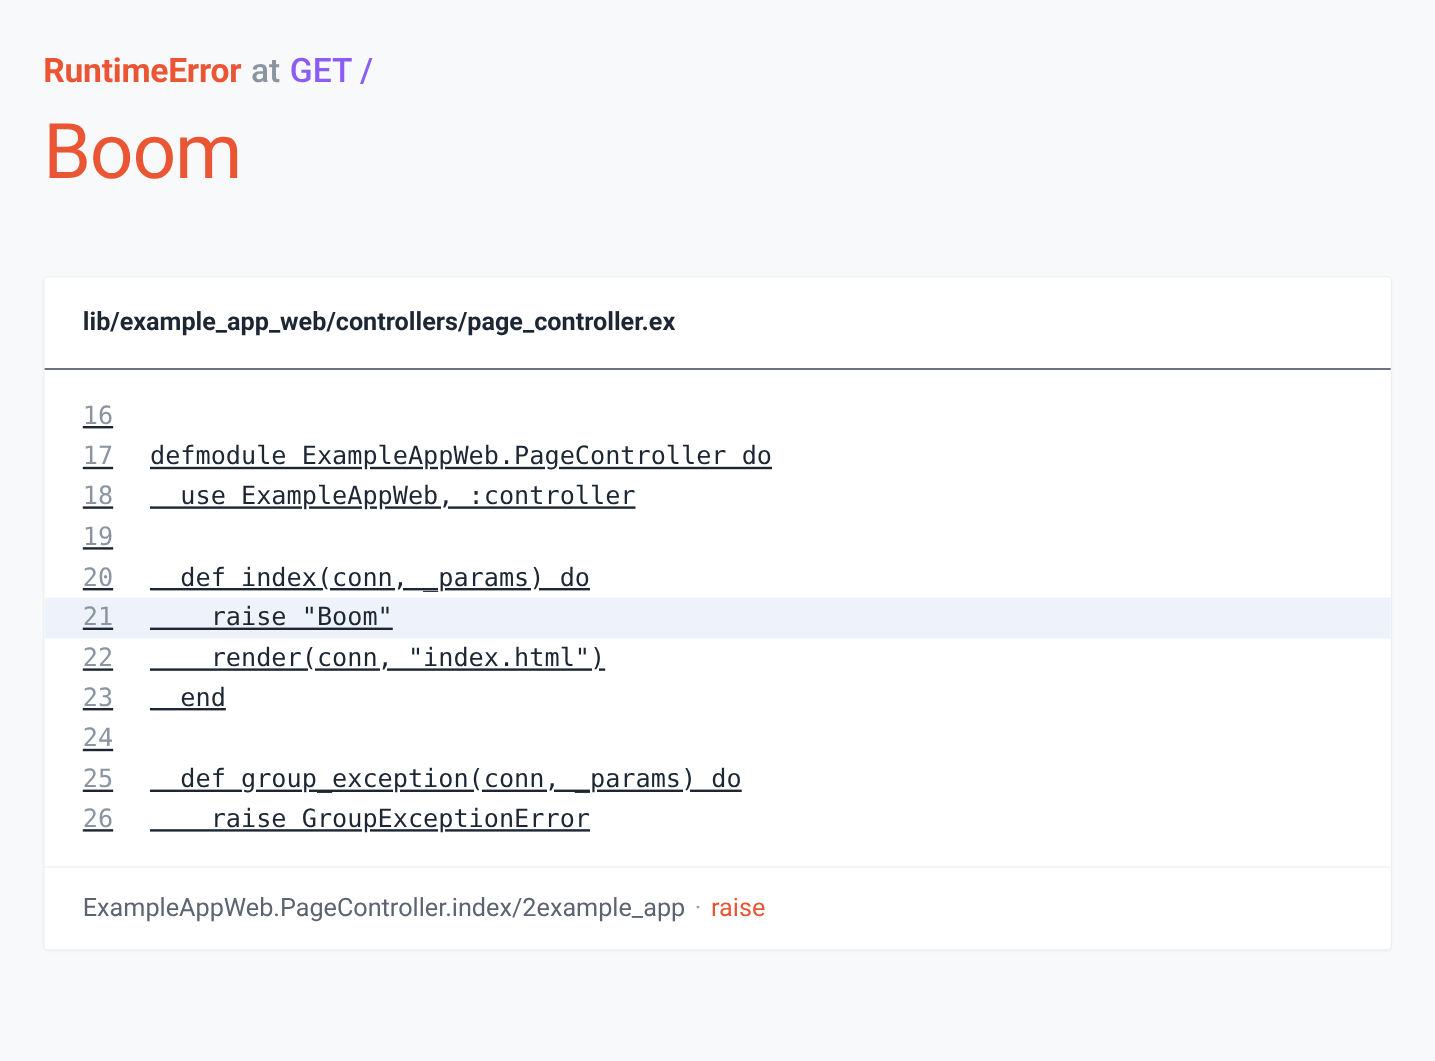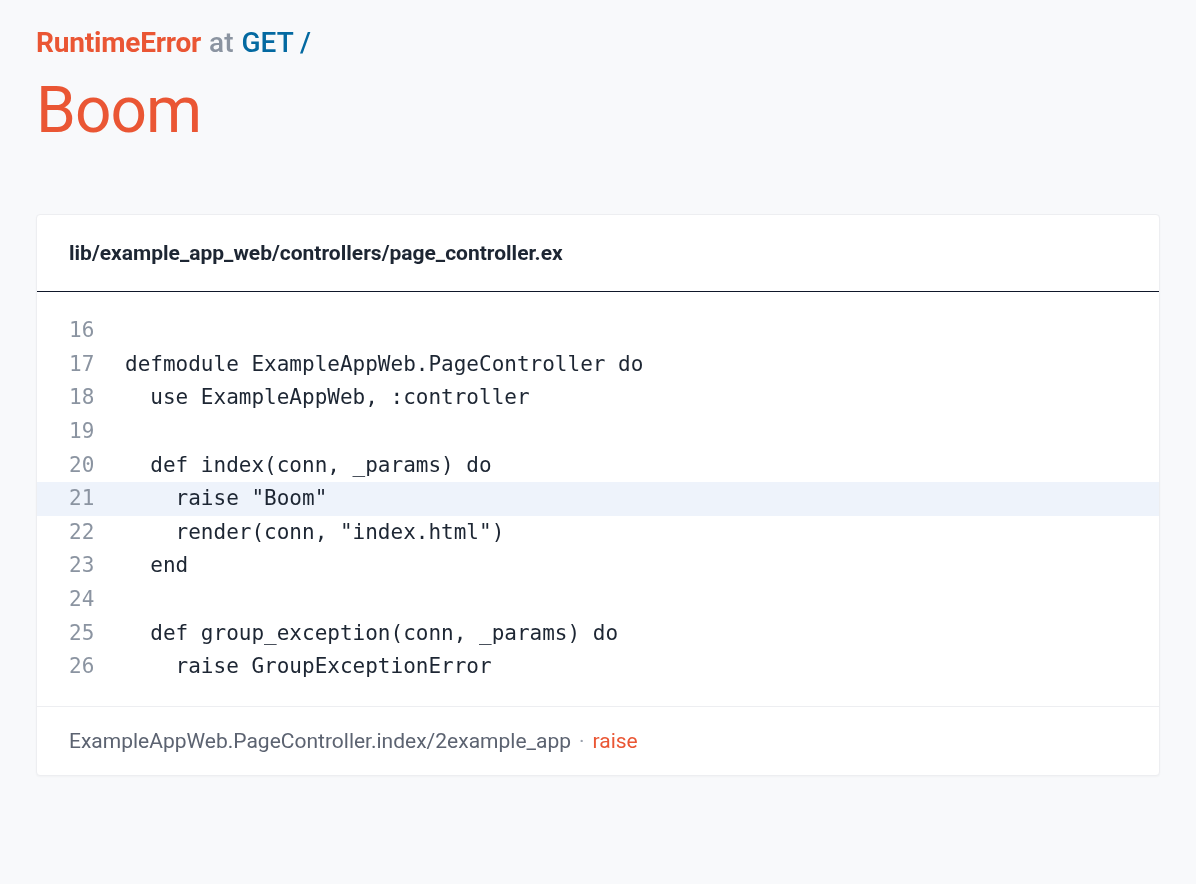--- a/index.html
+++ b/index.html
@@ -10,37 +10,37 @@
     font-family: -apple-system, BlinkMacSystemFont, "Segoe UI", Roboto, Helvetica, Arial, sans-serif;
     color: #1d2633;
   }
   .page {
     padding: 24px 36px 36px 36px;
   }
   .header-line {
     display: flex;
     align-items: flex-start;
     gap: 8px;
-    margin-top: 2px;
+    margin-top: 18px;
   }
   .error-class {
     font-size: 28px;
     font-weight: 700;
     color: #ea5634;
     letter-spacing: -0.2px;
   }
   .at-text {
     font-size: 28px;
     font-weight: 500;
     color: #8b94a1;
   }
   .request-text {
     font-size: 28px;
     font-weight: 500;
-    color: #0369a1;
+    color: #8b5cf6;
   }
   .error-message {
     font-size: 64px;
     font-weight: 400;
     color: #ea5634;
     letter-spacing: -1px;
     margin-top: 18px;
     line-height: 1.05;
   }
   .card {
@@ -61,20 +61,21 @@
   .code-block {
     padding: 22px 0 22px 0;
     font-family: ui-monospace, SFMono-Regular, Menlo, Consolas, monospace;
     font-size: 21px;
     line-height: 1.6;
   }
   .code-row {
     display: flex;
     align-items: baseline;
     padding: 0 32px;
+    text-decoration: underline;
   }
   .code-row.hl {
     background: #eef3fb;
   }
   .ln {
     width: 56px;
     flex: 0 0 56px;
     color: #8b94a1;
     text-align: left;
     user-select: none;

